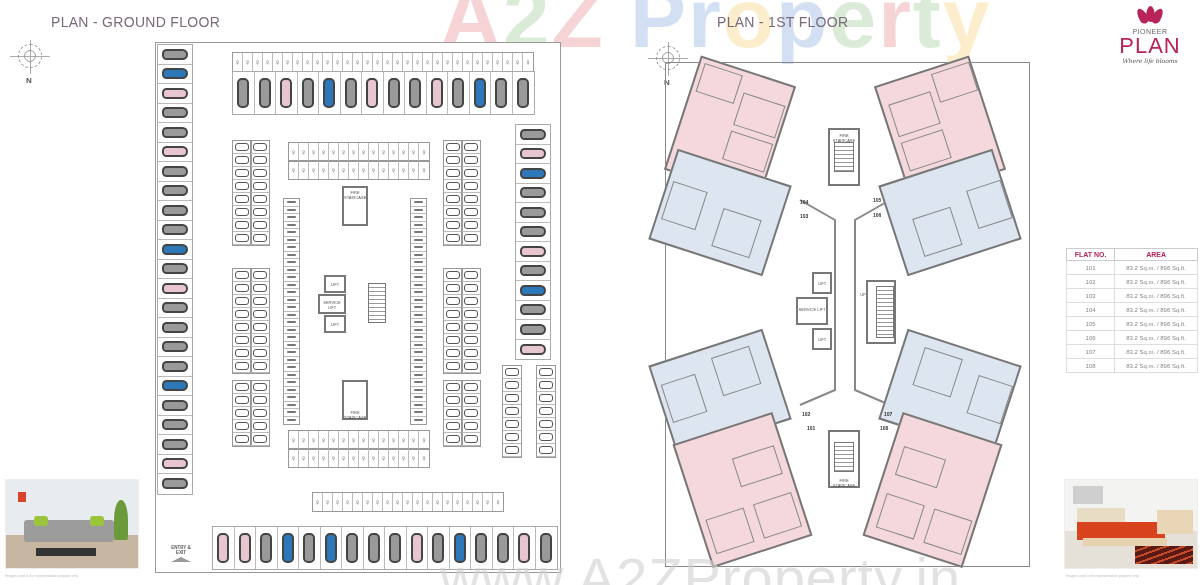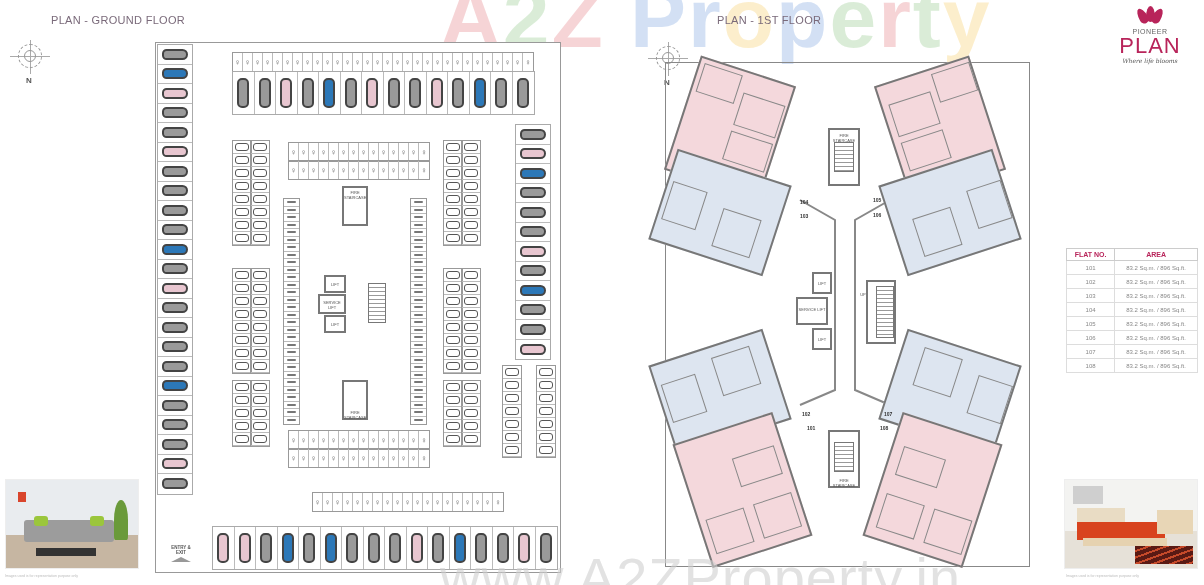--- a/index.html
+++ b/index.html
@@ -6,21 +6,21 @@
   html, body { width: 1204px; height: 585px; overflow: hidden; background: #ffffff; }
   body { position: relative; font-family: "Liberation Sans", sans-serif; color: #555; }
 
   .abs { position: absolute; }
 
   
   .wm-top { position: absolute; left: 440px; top: -30px; font-family: "Liberation Sans", sans-serif; font-weight: bold; font-size: 84px; letter-spacing: 2px; opacity: 0.22; white-space: nowrap; }
   .wm-top span { display: inline-block; }
   .wm-bottom { position: absolute; left: 440px; top: 545px; font-size: 56px; color: #d0d0d0; opacity: 0.6; white-space: nowrap; letter-spacing: 1px; }
 
-  .section-title { position: absolute; font-size: 11px; color: #7a6a7a; letter-spacing: 0.3px; padding-left: 45px; }
+  .section-title { position: absolute; font-size: 14px; color: #7a6a7a; letter-spacing: 0.3px; padding-left: 45px; }
 
   
   .compass { position: absolute; width: 40px; height: 50px; }
   .compass .ring { position: absolute; left: 8px; top: 4px; width: 24px; height: 24px; border: 1px dashed #999; border-radius: 50%; }
   .compass .ring2 { position: absolute; left: 14px; top: 10px; width: 12px; height: 12px; border: 1px solid #999; border-radius: 50%; }
   .compass .hline { position: absolute; left: 0; top: 16px; width: 40px; height: 1px; background: #aaa; }
   .compass .vline { position: absolute; left: 20px; top: 0; width: 1px; height: 34px; background: #aaa; }
   .compass .n { position: absolute; left: 16px; top: 36px; font-size: 8px; font-weight: bold; color: #555; }
 
   

